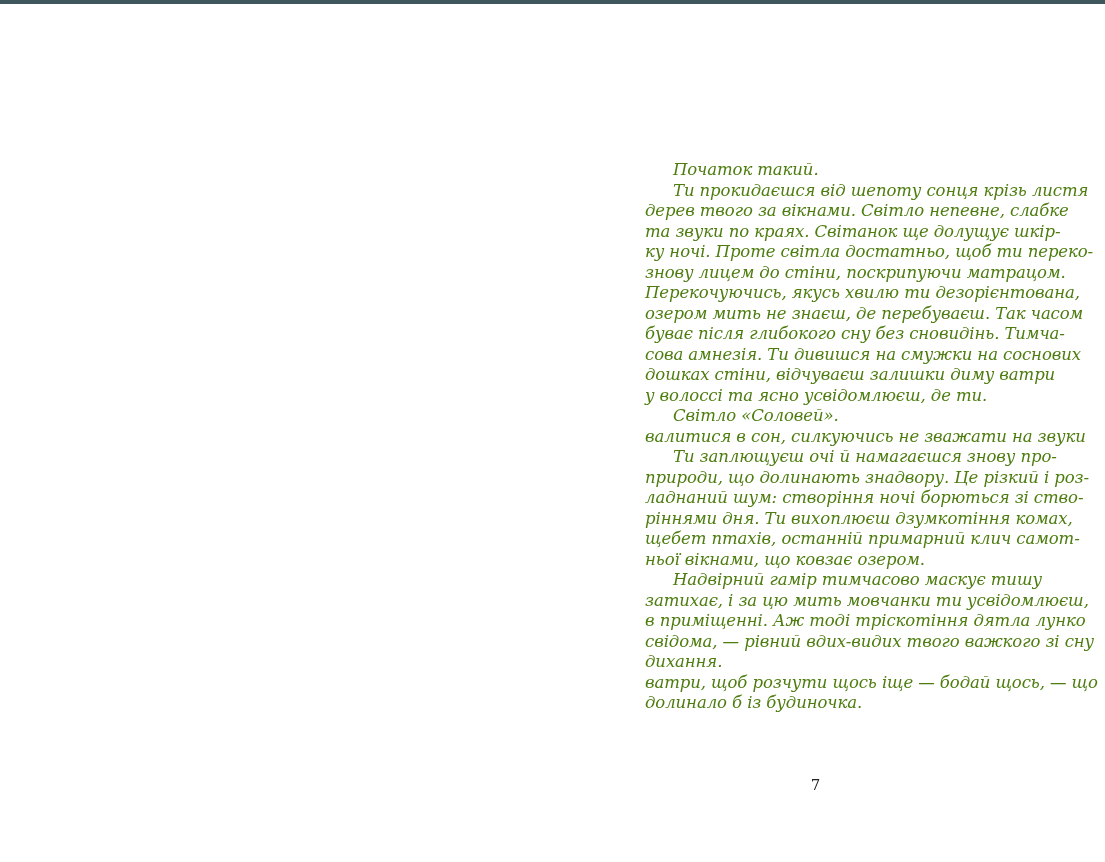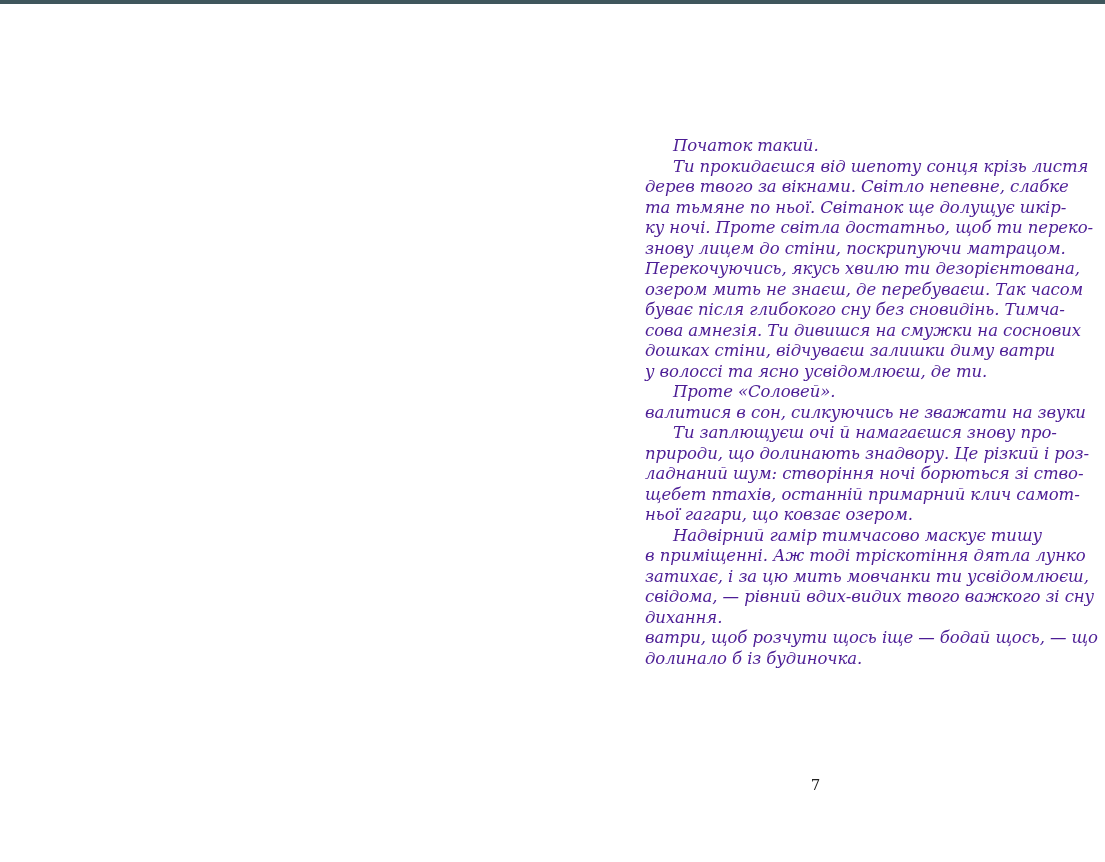--- a/index.html
+++ b/index.html
@@ -51,42 +51,43 @@
     font-style: normal;
     font-size: 15px;
     color: #222222;
   }
 </style>
 </head>
 <body>
 
 <div class="viewport">
   <div class="top-accent-bar" style="background: rgb(63, 86, 92);"></div>
-  <div class="page-text" style="color: #4c1d95;">
+  <div class="page-text" style="color: #4d7c0f; margin-top: 24px;">
       <div class="line indent">Початок такий.</div>
       <div class="line indent">Ти прокидаєшся від шепоту сонця крізь листя</div>
       <div class="line">дерев твого за вікнами. Світло непевне, слабке</div>
-      <div class="line">та тьмяне по ньої. Світанок ще долущує шкір-</div>
+      <div class="line">та звуки по краях. Світанок ще долущує шкір-</div>
       <div class="line">ку ночі. Проте світла достатньо, щоб ти переко-</div>
       <div class="line">знову лицем до стіни, поскрипуючи матрацом.</div>
       <div class="line">Перекочуючись, якусь хвилю ти дезорієнтована,</div>
       <div class="line">озером мить не знаєш, де перебуваєш. Так часом</div>
       <div class="line">буває після глибокого сну без сновидінь. Тимча-</div>
       <div class="line">сова амнезія. Ти дивишся на смужки на соснових</div>
       <div class="line">дошках стіни, відчуваєш залишки диму ватри</div>
       <div class="line">у волоссі та ясно усвідомлюєш, де ти.</div>
-      <div class="line indent">Проте «Соловей».</div>
+      <div class="line indent">Світло «Соловей».</div>
       <div class="line">валитися в сон, силкуючись не зважати на звуки</div>
       <div class="line indent">Ти заплющуєш очі й намагаєшся знову про-</div>
       <div class="line">природи, що долинають знадвору. Це різкий і роз-</div>
       <div class="line">ладнаний шум: створіння ночі борються зі ство-</div>
+      <div class="line">ріннями дня. Ти вихоплюєш дзумкотіння комах,</div>
       <div class="line">щебет птахів, останній примарний клич самот-</div>
-      <div class="line">ньої гагари, що ковзає озером.</div>
+      <div class="line">ньої вікнами, що ковзає озером.</div>
       <div class="line indent">Надвірний гамір тимчасово маскує тишу</div>
+      <div class="line">затихає, і за цю мить мовчанки ти усвідомлюєш,</div>
       <div class="line">в приміщенні. Аж тоді тріскотіння дятла лунко</div>
-      <div class="line">затихає, і за цю мить мовчанки ти усвідомлюєш,</div>
       <div class="line">свідома, — рівний вдих-видих твого важкого зі сну</div>
       <div class="line">дихання.</div>
       <div class="line">ватри, щоб розчути щось іще — бодай щось, — що</div>
       <div class="line">долинало б із будиночка.</div>
     </div>
   <div class="page-number">7</div>
 </div>
 
 </body></html>

